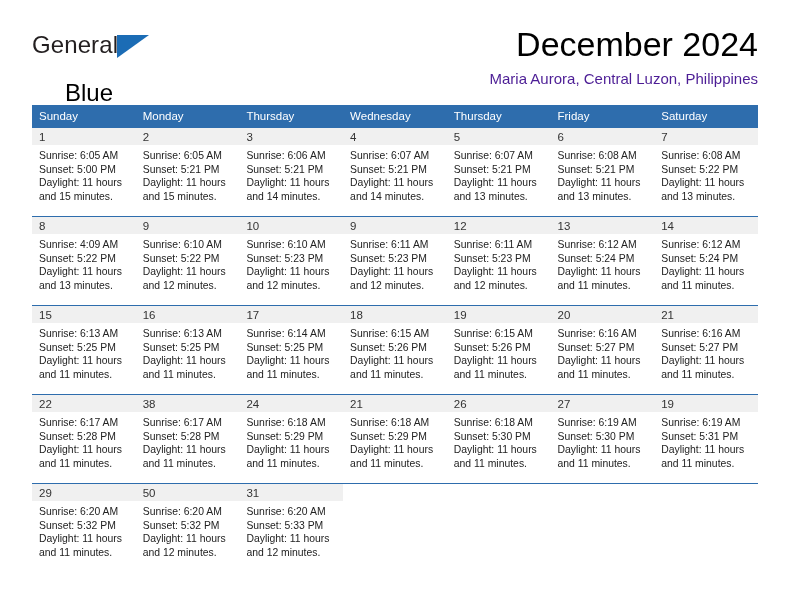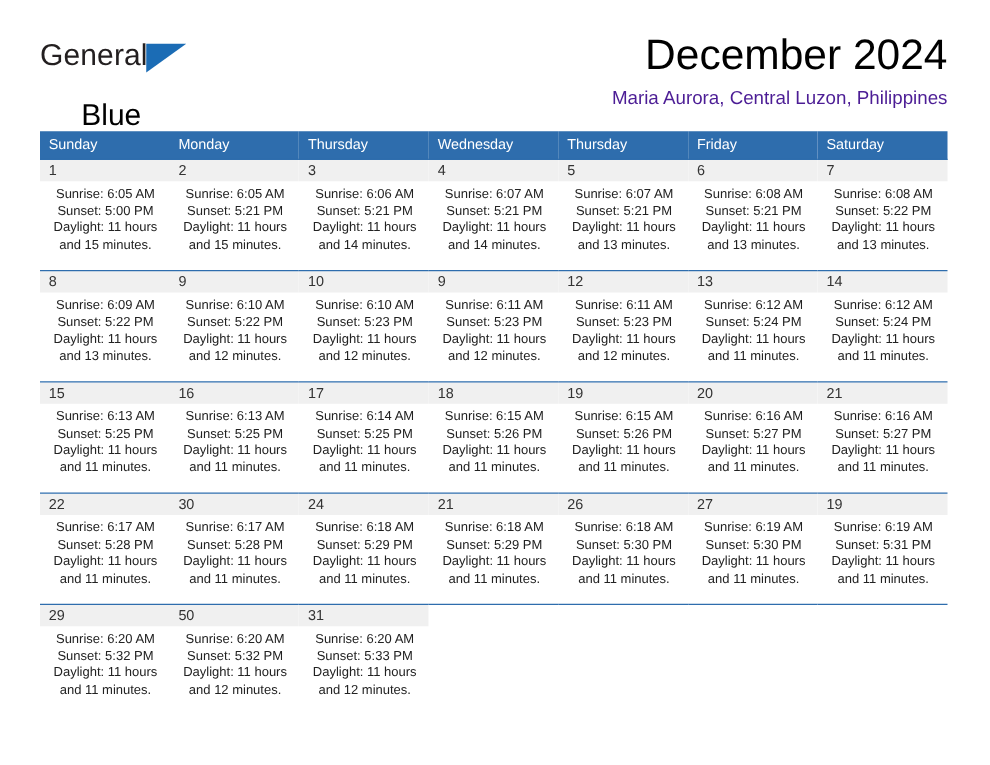--- a/index.html
+++ b/index.html
@@ -121,21 +121,20 @@
     line-height: 16px;
   }
   td.empty .daynum-band {
     background: #ffffff;
   }
   .cell-body {
     padding: 4px 6px 0 7px;
     font-size: 10.4px;
     line-height: 13.6px;
     color: #222222;
-    text-align: center;
   }
   .cell-body div {
     white-space: nowrap;
   }
   .calendar tr.week:last-child td {
     border-bottom: none;
   }
 </style>
 </head>
 <body>
@@ -231,21 +230,21 @@
               <div>Sunset: 5:22 PM</div>
               <div>Daylight: 11 hours</div>
               <div>and 13 minutes.</div>
             </div>
           </td>
         </tr>
         <tr class="week">
           <td class="">
             <div class="daynum-band">8</div>
             <div class="cell-body">
-              <div>Sunrise: 6:09 AM</div>
+              <div>Sunrise: 4:09 AM</div>
               <div>Sunset: 5:22 PM</div>
               <div>Daylight: 11 hours</div>
               <div>and 13 minutes.</div>
             </div>
           </td>
           <td class="">
             <div class="daynum-band">9</div>
             <div class="cell-body">
               <div>Sunrise: 6:10 AM</div>
               <div>Sunset: 5:22 PM</div>
@@ -368,21 +367,21 @@
           <td class="">
             <div class="daynum-band">22</div>
             <div class="cell-body">
               <div>Sunrise: 6:17 AM</div>
               <div>Sunset: 5:28 PM</div>
               <div>Daylight: 11 hours</div>
               <div>and 11 minutes.</div>
             </div>
           </td>
           <td class="">
-            <div class="daynum-band">30</div>
+            <div class="daynum-band">38</div>
             <div class="cell-body">
               <div>Sunrise: 6:17 AM</div>
               <div>Sunset: 5:28 PM</div>
               <div>Daylight: 11 hours</div>
               <div>and 11 minutes.</div>
             </div>
           </td>
           <td class="">
             <div class="daynum-band">24</div>
             <div class="cell-body">

